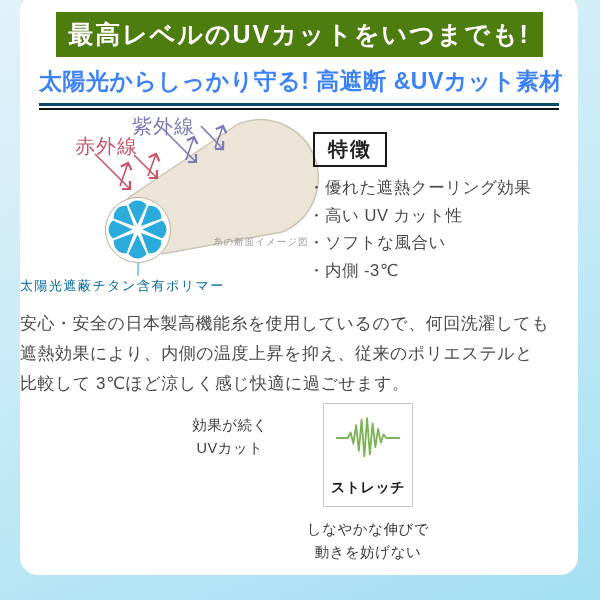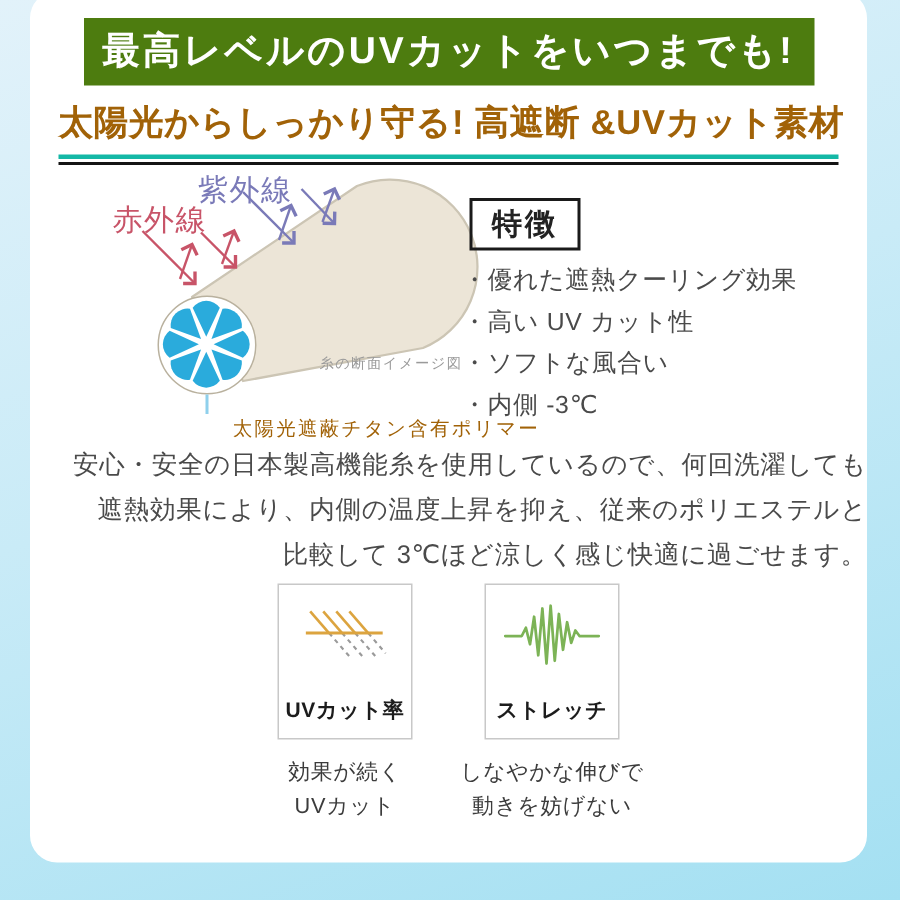--- a/index.html
+++ b/index.html
@@ -16,58 +16,58 @@
   
   .banner {
     margin:18px auto 0; width:487px; height:45px;
     background:#4d7c0f; color:#ffffff;
     font-size:25px; font-weight:bold; letter-spacing:2px;
     text-align:center; line-height:45px; white-space:nowrap;
   }
   
   .headline-wrap { width:520px; margin:9px auto 0; }
   .headline {
-    text-align:center; font-size:23px; font-weight:bold; color:#a16207;
+    text-align:center; font-size:23px; font-weight:bold; color:#3b82f6;
     letter-spacing:0.5px; white-space:nowrap; padding-bottom:6px;
-    border-bottom:3px solid #14b8a6;
+    border-bottom:3px solid #0c4a6e;
   }
   .headline-rule { height:2px; background:#141414; margin-top:2px; }
   
   .diagram { position:relative; height:183px; margin-top:2px; }
   .ray-label { position:absolute; font-size:20px; letter-spacing:1px; white-space:nowrap; }
   .ray-label.ir { left:55px; top:21px; color:#c85468; }
   .ray-label.uv { left:112px; top:1px; color:#7a7ab8; }
   .cylinder-svg { position:absolute; left:0; top:0; }
   .cross-circle {
     position:absolute; left:85px; top:85px; width:66px; height:66px;
     background:#ffffff; border:1.5px solid #b9b19e; border-radius:50%;
   }
   .note {
     position:absolute; left:193px; top:124px;
     font-size:9.5px; color:#9a9a9a; letter-spacing:1px; white-space:nowrap;
   }
   .pointer-line {
     position:absolute; left:117px; top:151px; width:2px; height:13px; background:#8fd0ec;
   }
   .polymer-label {
-    position:absolute; left:0; top:165px; width:340px; text-align:right;
-    font-size:13px; color:#a16207; letter-spacing:1.5px; white-space:nowrap;
+    position:absolute; left:0; top:165px; width:340px; text-align:left;
+    font-size:13px; color:#0369a1; letter-spacing:1.5px; white-space:nowrap;
   }
   .feat-box {
     position:absolute; left:293px; top:20px;
     border:2.5px solid #1a1a1a; padding:2px 13px;
     font-size:20px; font-weight:bold; color:#222222; letter-spacing:2px;
   }
   .feat-list { position:absolute; left:288px; top:62px; }
   .feat-item {
     font-size:16.5px; color:#4a4a4a; line-height:27.5px;
     letter-spacing:0.5px; white-space:nowrap;
   }
   
-  .desc { margin-top:0; text-align:right; }
+  .desc { margin-top:14px; text-align:left; }
   .desc-line {
     font-size:17px; color:#4a4a4a; line-height:30px;
     letter-spacing:0.5px; white-space:nowrap;
   }
   
   .benefits { display:flex; justify-content:center; gap:6px; margin-top:4px; }
   .benefit-col { width:132px; display:flex; flex-direction:column; align-items:center; }
   .benefit-card {
     width:90px; height:104px; background:#ffffff; border:1px solid #c8c8c8;
     display:flex; flex-direction:column; align-items:center; justify-content:space-between;
@@ -155,38 +155,20 @@
 
   <div class="desc">
     <div class="desc-line">安心・安全の日本製高機能糸を使用しているので、何回洗濯しても</div>
     <div class="desc-line">遮熱効果により、内側の温度上昇を抑え、従来のポリエステルと</div>
     <div class="desc-line">比較して 3℃ほど涼しく感じ快適に過ごせます。</div>
   </div>
 
   <div class="benefits">
 
     <div class="benefit-col">
-      <div class="benefit-card">
-        <svg width="58" height="50" viewBox="0 0 60 50">
-          <g stroke="#9a9a9a" stroke-width="1.5" stroke-dasharray="3,3">
-            <line x1="19" y1="24" x2="33" y2="40"></line>
-            <line x1="28" y1="24" x2="42" y2="40"></line>
-            <line x1="37" y1="24" x2="51" y2="40"></line>
-            <line x1="46" y1="24" x2="58" y2="38"></line>
-          </g>
-          <g stroke="#dca43f" stroke-width="1.8">
-            <line x1="6" y1="9" x2="19" y2="24"></line>
-            <line x1="15" y1="9" x2="28" y2="24"></line>
-            <line x1="24" y1="9" x2="37" y2="24"></line>
-            <line x1="33" y1="9" x2="46" y2="24"></line>
-            <line x1="3" y1="24" x2="56" y2="24" stroke-width="2"></line>
-          </g>
-        </svg>
-        <div class="benefit-label">UVカット率</div>
-      </div>
       <div class="benefit-caption">
         <div>効果が続く</div>
         <div>UVカット</div>
       </div>
     </div>
 
 
     <div class="benefit-col">
       <div class="benefit-card">
         <svg width="66" height="52" viewBox="0 0 72 56">

